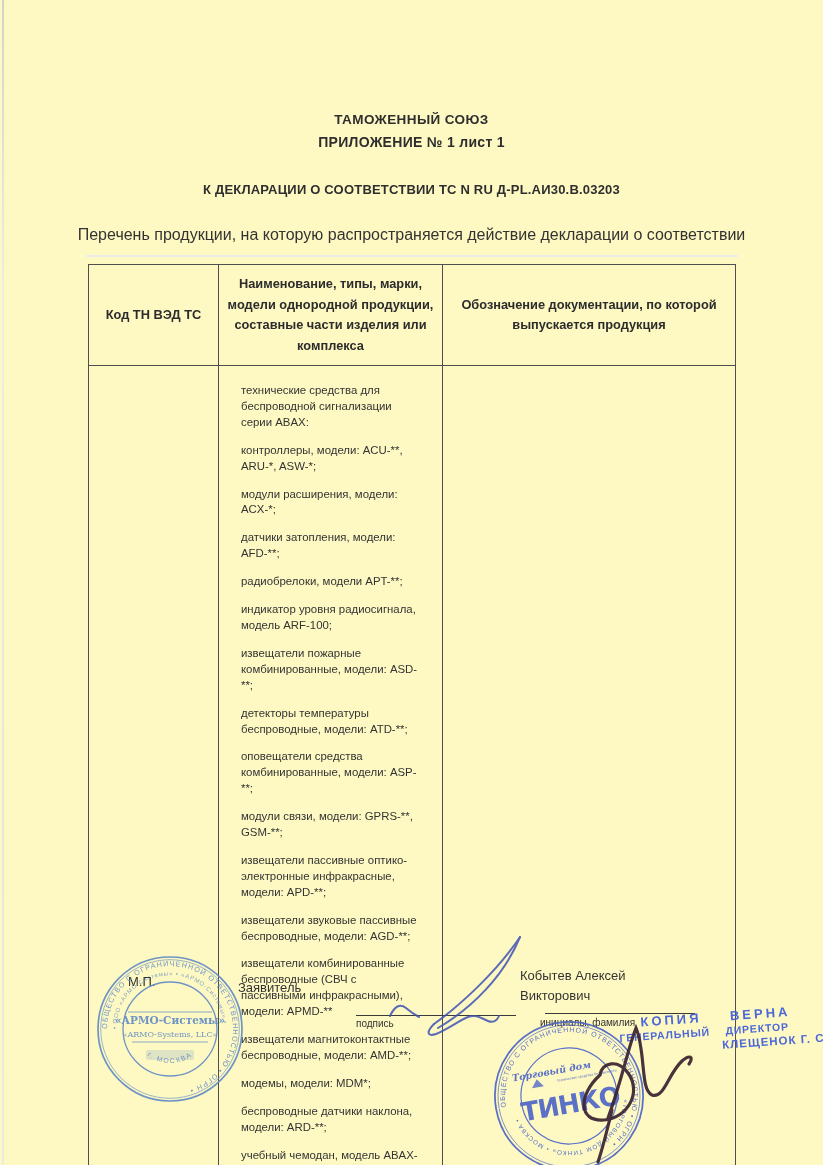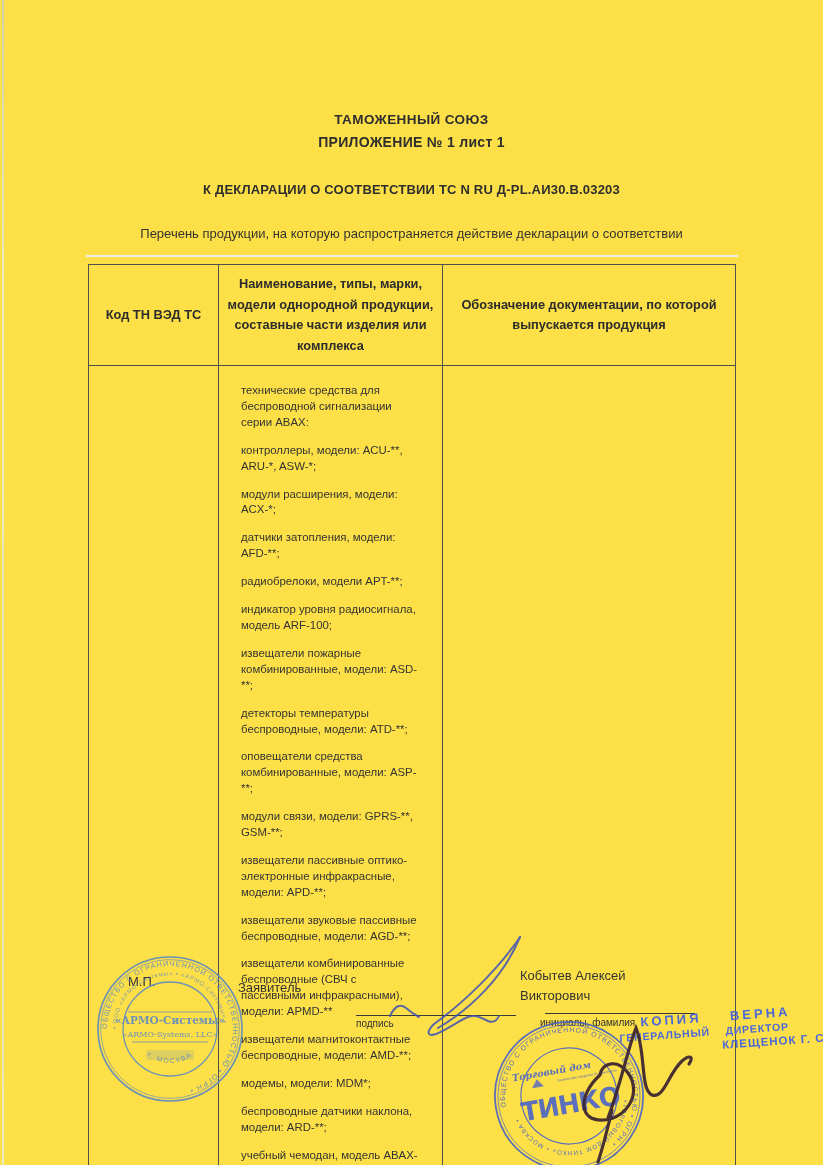--- a/index.html
+++ b/index.html
@@ -1,28 +1,28 @@
 <!DOCTYPE html>
 <html><head>
 <meta charset="utf-8">
 <style>
   html,body{margin:0;padding:0;background:#ffffff;}
-  #canvas{position:relative;width:823px;height:1165px;background:#fde047;overflow:hidden;
+  #canvas{position:relative;width:823px;height:1165px;background:#fef9c3;overflow:hidden;
           font-family:"Liberation Sans",sans-serif;color:#2b2b2b;text-decoration:underline;}
   
   .left-edge{position:absolute;left:2px;top:0;width:2px;height:100%;
              background:linear-gradient(#c6cacb,#e9ebeb 25%,#dfe1e2 70%,#e6e8e8);opacity:.8;}
   .table-smudge{position:absolute;left:86px;top:255px;width:652px;height:2px;background:#ececec;}
   
   .title{position:absolute;left:0;width:823px;text-align:center;font-weight:bold;color:#2e2e2e;}
   .t1{top:112px;font-size:13.5px;letter-spacing:.4px;}
   .t2{top:134px;font-size:14px;letter-spacing:.3px;}
   .t3{top:182px;font-size:13px;letter-spacing:.2px;}
   .subtitle{position:absolute;left:0;top:226px;width:823px;text-align:center;
-            font-size:13px;font-weight:normal;color:#333;}
+            font-size:16px;font-weight:normal;color:#333;}
   
   .products{position:absolute;left:88px;top:264px;width:647px;border-collapse:collapse;table-layout:fixed;}
   .products td,.products th{border:1.4px solid #4f4f4f;vertical-align:top;overflow:hidden;}
   .products th{font-size:12.8px;font-weight:bold;line-height:20.5px;vertical-align:middle;
                text-align:center;padding:9px 8px;color:#2c2c2c;}
   .products td{font-size:11.4px;line-height:15.9px;padding:5px 8px 4px 10px;color:#333;}
   td.code-cell{padding:7px 4px 4px 8px;font-size:11.5px;}
   .item{margin:12px;}
   
   .lbl{position:absolute;font-size:13px;color:#333;}

